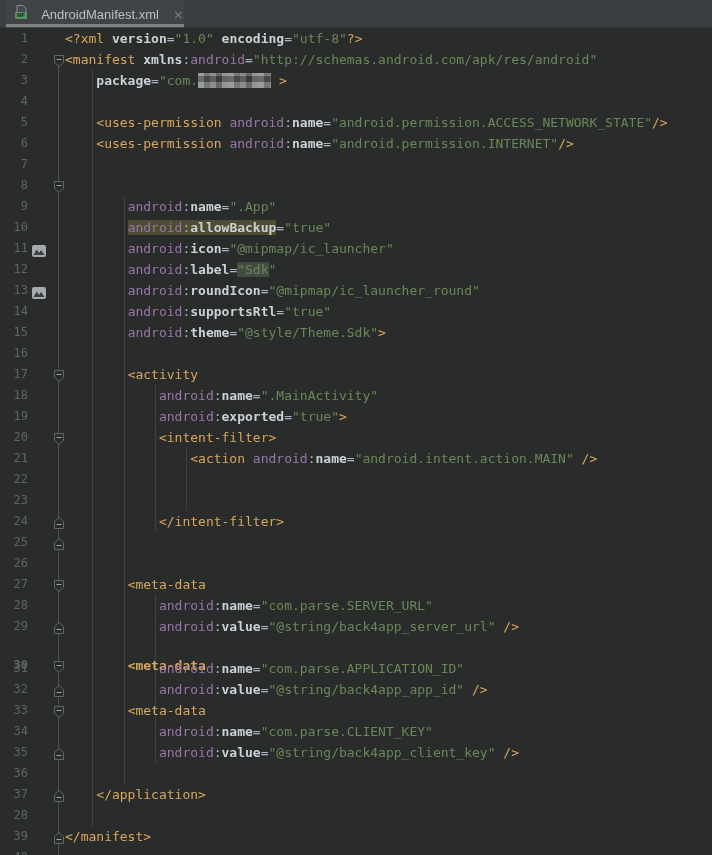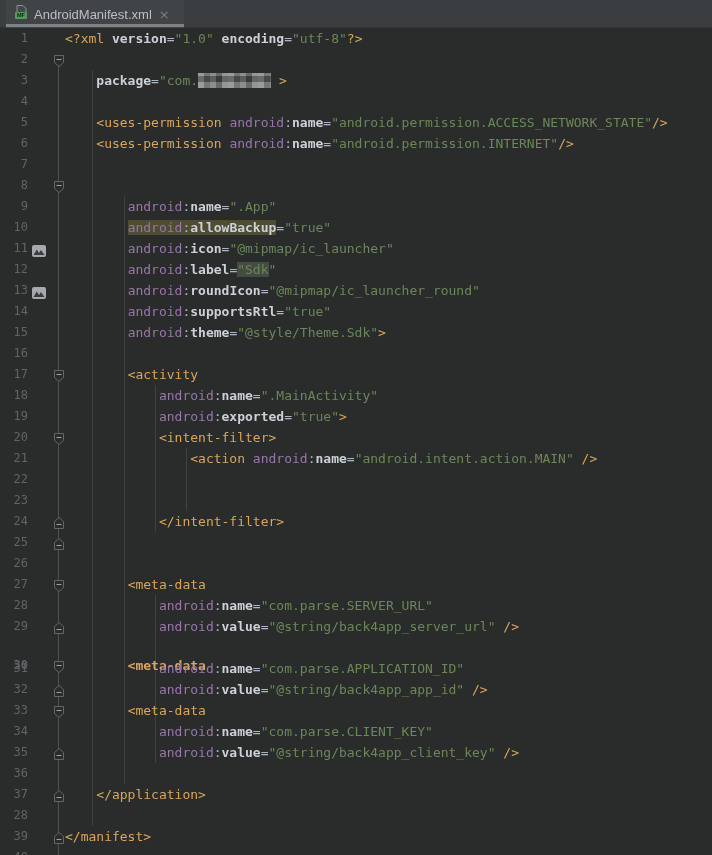--- a/index.html
+++ b/index.html
@@ -12,21 +12,21 @@
   #tabbar{
     position:absolute;left:0;top:0;width:712px;height:28px;
     background:var(--tabbar,#3b3e40);
     border-bottom:1px solid #323537;
     box-sizing:border-box;
   }
   #tab-active{
     position:absolute;left:6px;top:0;height:28px;width:178px;
     background:var(--tabbg,#404object44);
     background:#404446;
-    display:flex;align-items:center;cursor:pointer;
+    display:flex;align-items:center;cursor:pointer;justify-content:space-between;
   }
   #tab-active .tab-icon{margin-left:7px;flex:0 0 auto;}
   #tab-active .tab-label{
     margin-left:5px;
     font-family:"Liberation Sans","DejaVu Sans",sans-serif;
     font-size:13px;color:#bcbec4;white-space:nowrap;
   }
   #tab-active .tab-close{
     margin-left:7px;color:#7d8184;font-size:13px;line-height:13px;
     font-family:"DejaVu Sans",sans-serif;cursor:pointer;
@@ -99,20 +99,21 @@
         <div class="line" style="top: 0px;">
           <span class="lnum">1</span>
           <span class="code"><span class="tg">&lt;?xml </span><span class="at">version</span><span class="pc">=</span><span class="st">"1.0"</span><span class="pl"> </span><span class="at">encoding</span><span class="pc">=</span><span class="st">"utf-8"</span><span class="tg">?&gt;</span></span>
         </div>
         <div class="line" style="top: 21px;">
           <span class="lnum">2</span>
           <span class="fold"><svg width="12" height="14" viewBox="0 0 12 14">
               <path d="M1.5 1.5 h9 v7 l-4.5 4 l-4.5 -4 z" fill="#2a2c2b" stroke="#616669"></path>
               <path d="M3.5 5.5 h5" stroke="#9da0a2"></path>
             </svg></span>
+          <span class="code"><span class="tg">&lt;manifest </span><span class="at">xmlns</span><span class="pc">:</span><span class="ns">android</span><span class="pc">=</span><span class="st">"http://schemas.android.com/apk/res/android"</span></span>
         </div>
         <div class="line" style="top: 42px;">
           <span class="lnum">3</span>
           <span class="code"><span class="pl">    </span><span class="at">package</span><span class="pc">=</span><span class="st">"com.</span><span class="blurbox"></span><span class="pl"> </span><span class="tg">&gt;</span></span>
         </div>
         <div class="line" style="top: 63px;">
           <span class="lnum">4</span>
           <span class="code"></span>
         </div>
         <div class="line" style="top: 84px;">

